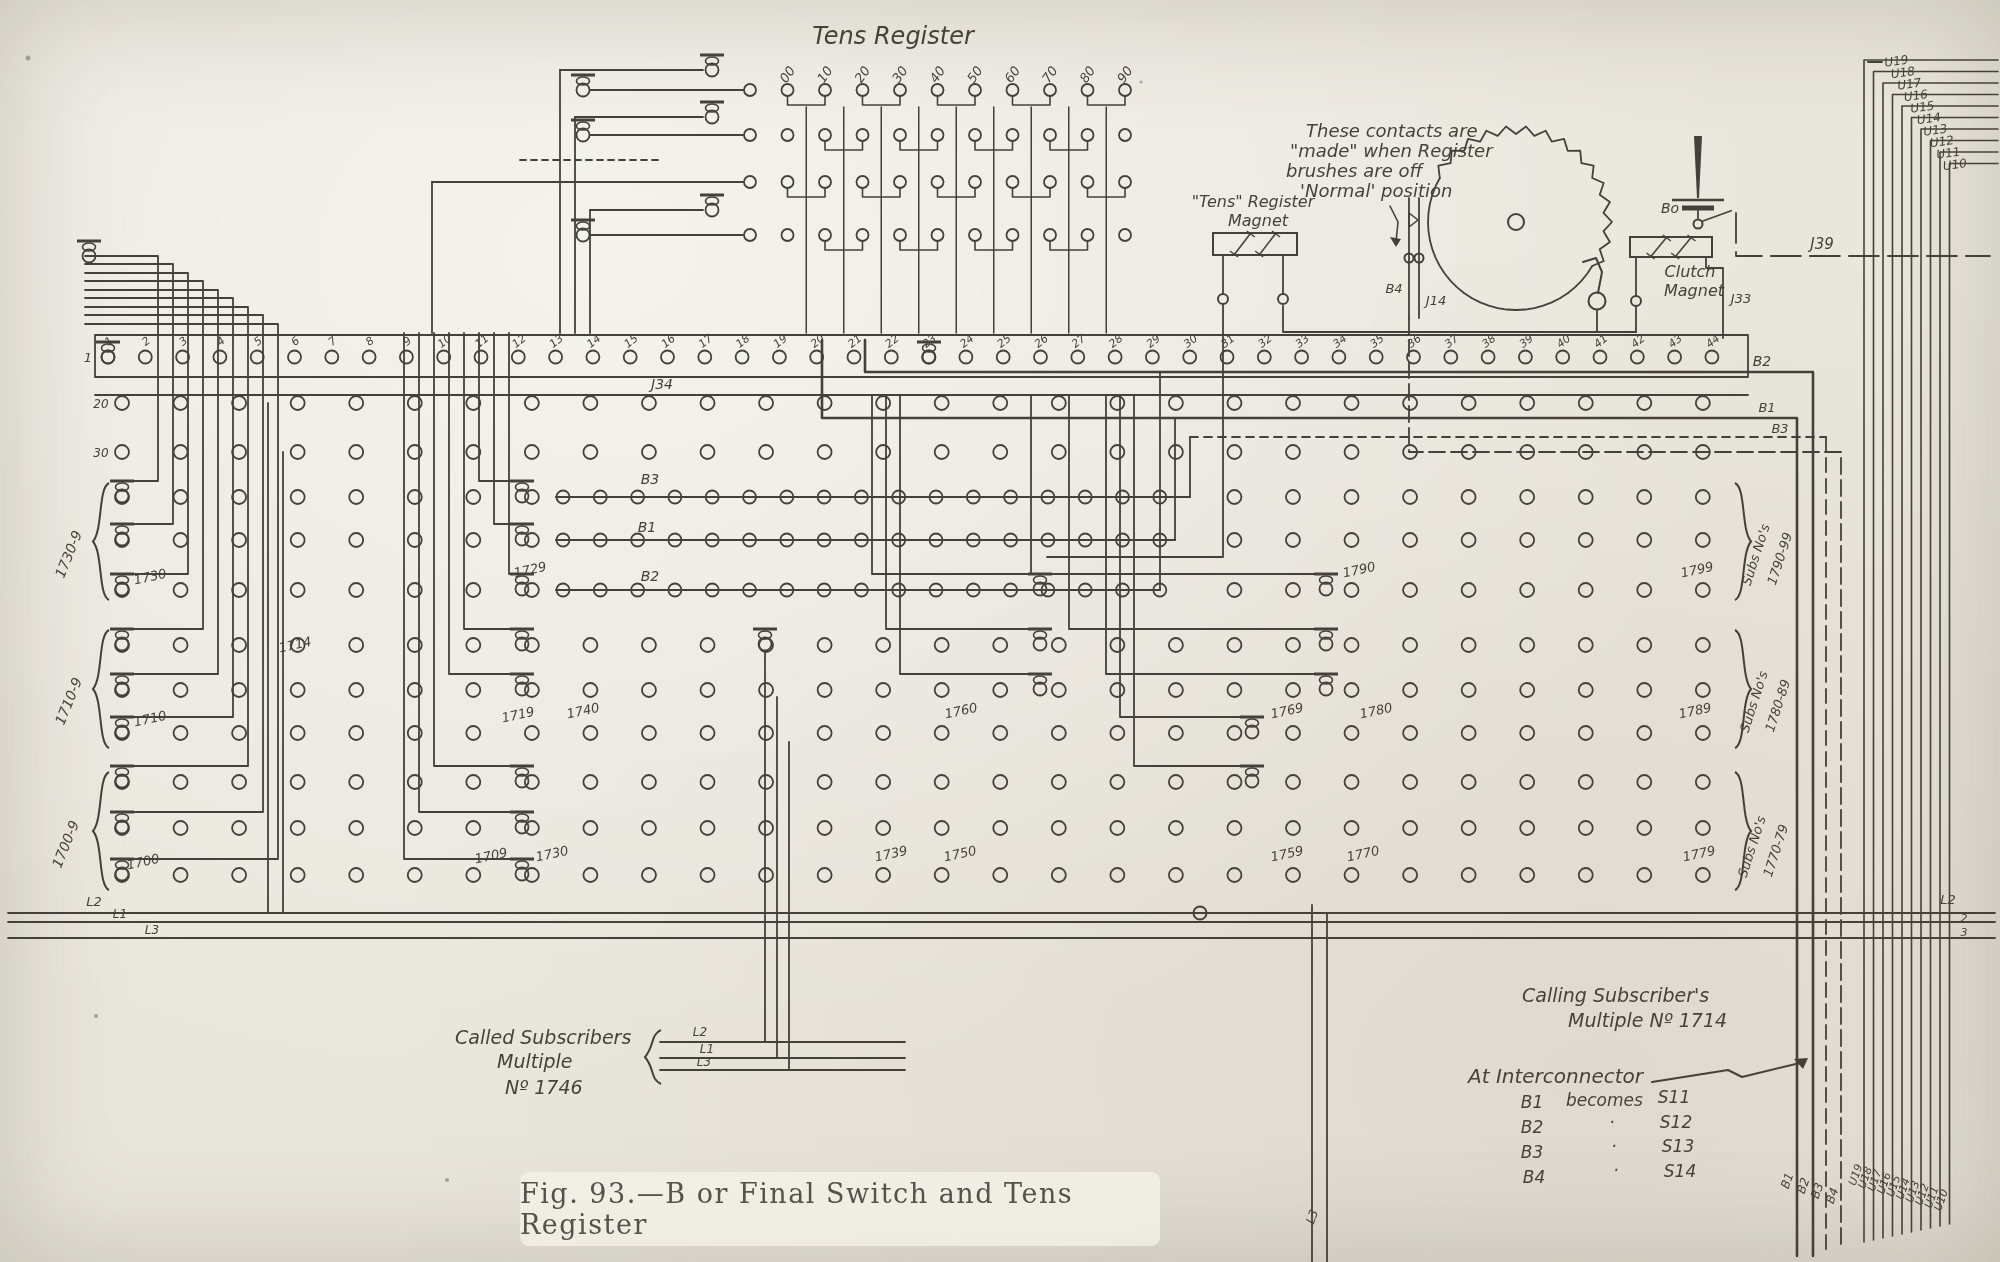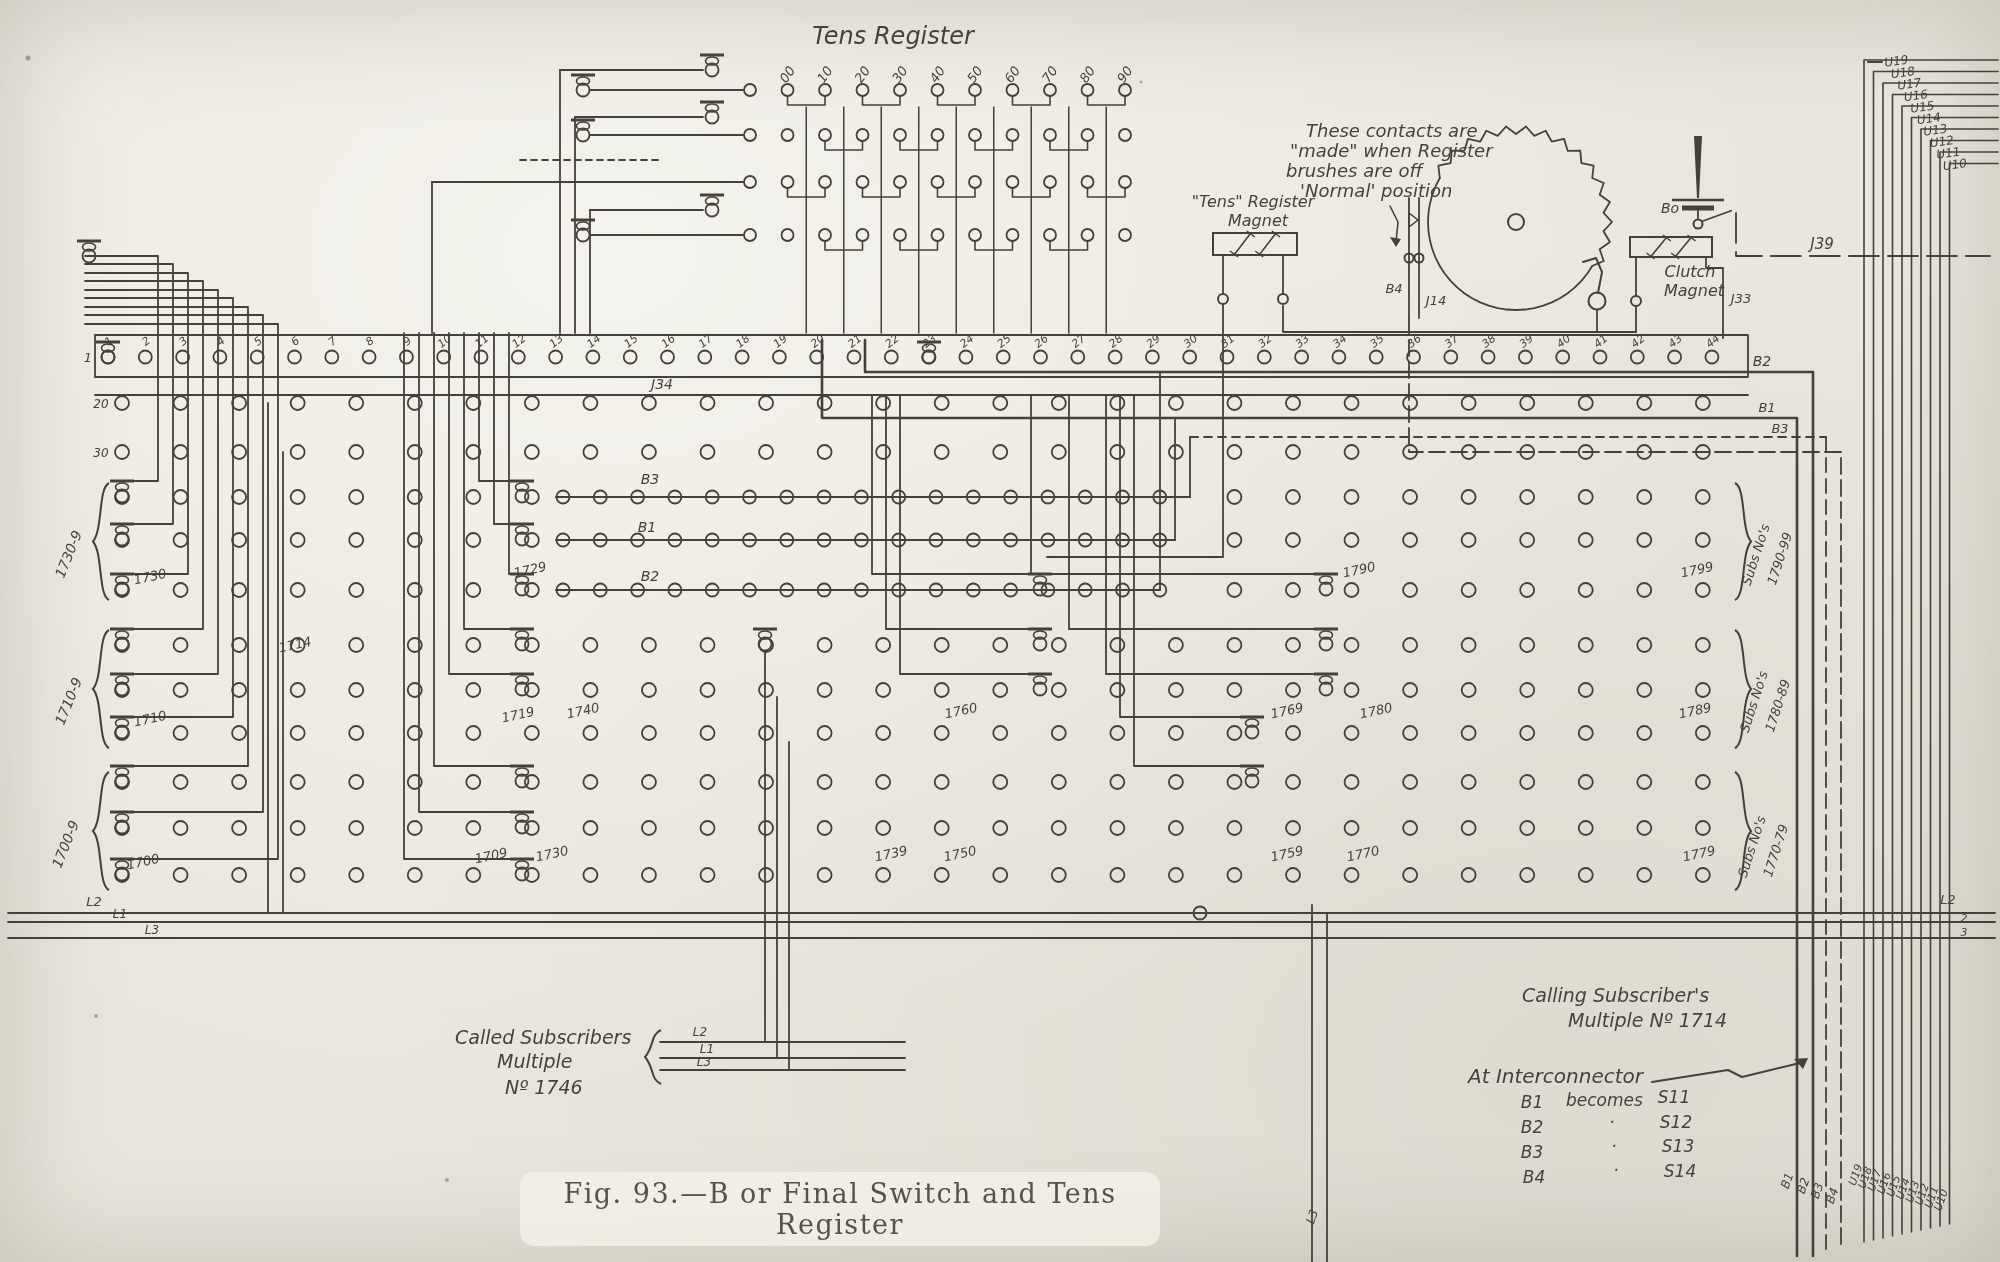--- a/index.html
+++ b/index.html
@@ -5,23 +5,23 @@
   html,body{margin:0;padding:0;background:#777;}
   .page{position:relative;width:2000px;height:1262px;overflow:hidden;
     background:
       radial-gradient(ellipse at 30% 20%, rgba(255,255,252,.5), rgba(0,0,0,0) 60%),
       radial-gradient(ellipse at 80% 85%, rgba(120,110,90,.10), rgba(0,0,0,0) 55%),
       #e9e6dd;
     box-shadow: inset 0 0 120px rgba(90,82,60,.25);
     font-family:"DejaVu Sans", sans-serif;}
   svg{position:absolute;left:0;top:0;}
   .hand{font-style:italic;fill:#45423a;}
-  .caption{position:absolute;left:520px;top:1172px;width:640px;text-align:center;
+  .caption{position:absolute;left:520px;top:1172px;width:640px;text-align:left;
     font-family:"DejaVu Serif", serif;font-size:27px;color:#55524c;letter-spacing:1.5px;
-    background:rgba(246,243,233,.75);padding:6px 0;border-radius:14px;}
+    background:rgba(246,243,233,.75);padding:6px 0;border-radius:9px;}
 </style>
 </head>
 <body>
 
 <div class="page">
   <svg id="cv" width="2000" height="1262" viewBox="0 0 2000 1262">
       <g>
         <polyline points="95,377 95,335 1748,335 1748,377 95,377" fill="none" stroke="#44413a" stroke-width="1.8" stroke-dasharray="" stroke-linejoin="round" stroke-linecap="round"></polyline>
         <polyline points="95,395 1748,395" fill="none" stroke="#44413a" stroke-width="1.8" stroke-dasharray="" stroke-linejoin="round" stroke-linecap="round"></polyline>
         <polyline points="8,913 1995,913" fill="none" stroke="#44413a" stroke-width="1.8" stroke-dasharray="" stroke-linejoin="round" stroke-linecap="round"></polyline>

